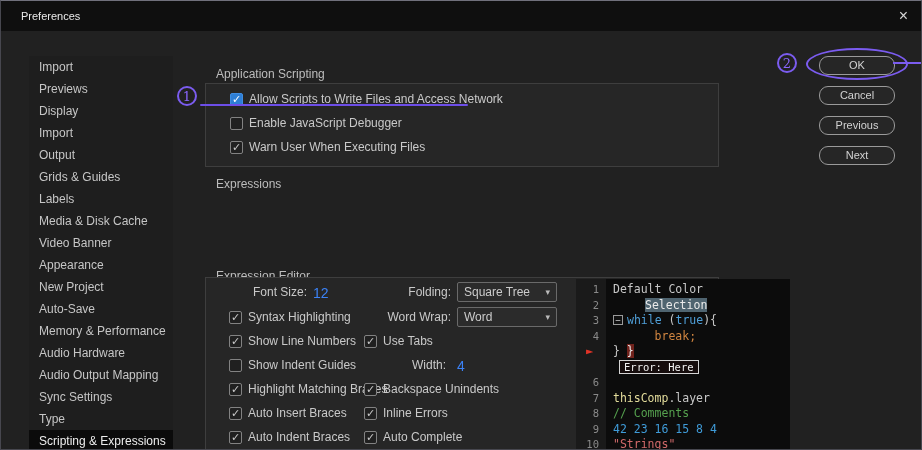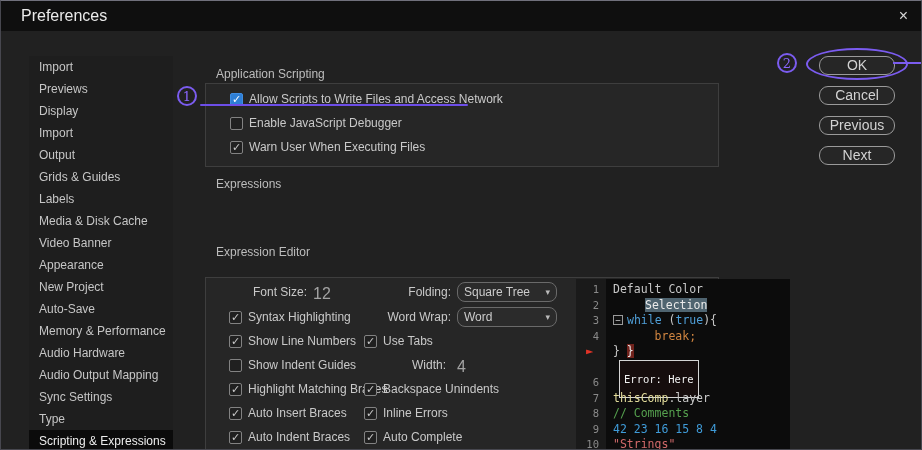--- a/index.html
+++ b/index.html
@@ -4,21 +4,21 @@
 <style>
   * { margin:0; padding:0; box-sizing:border-box; }
   html,body { background:#2d2d2d; }
   body { font-family:"Liberation Sans", sans-serif; }
 
   .window { position:relative; width:922px; height:450px; background:#212121;
             overflow:hidden; border:1px solid #47474f; border-top:1px solid #70707c; }
 
   
   .titlebar { position:absolute; left:0; top:0; width:100%; height:30px; background:#0f0f0f; }
-  .titlebar .title { position:absolute; left:20px; top:0; line-height:30px; font-size:16px; color:#eaeaea;text-align:right; }
+  .titlebar .title { position:absolute; left:20px; top:0; line-height:30px; font-size:11px; color:#eaeaea;text-align:right; }
   .titlebar .close { position:absolute; right:13px; top:0; line-height:30px; font-size:16px; color:#d6d6d6; cursor:pointer; }
 
   
   .sidebar { position:absolute; left:28px; top:55px; width:144px; height:395px; background:#1e1e1e; overflow:hidden; }
   .side-item { height:22px; line-height:22px; padding-left:10px; font-size:12px; color:#c6c6c6; white-space:nowrap; cursor:pointer; }
   .side-item.selected { background:#0b0b0b; color:#ededed; }
 
   
   .section-title { position:absolute; left:215px; font-size:12px; color:#bdbdbd; }
   .panel { position:absolute; left:204px; width:514px; background:#262626; border:1px solid #3e3e3e; }
@@ -29,31 +29,31 @@
 
   .cb { width:13px; height:13px; border:1px solid #828282; border-radius:2px; background:#202020;
         display:inline-flex; align-items:center; justify-content:center; flex:0 0 13px; cursor:pointer; }
   .cb.checked::after { content:"✓"; font-size:11px; line-height:1; color:#c9c9c9; }
   .cb.accent { background:#2e7fd6; border-color:#3f8de2; }
   .cb.accent.checked::after { color:#ffffff; }
   .opt-label { margin-left:6px; font-size:12px; color:#c9c9c9; white-space:nowrap; }
 
   .label { position:absolute; font-size:12px; color:#c9c9c9; }
   .label.right { text-align:right; }
-  .value-blue { position:absolute; font-size:16px; color:#a3a3a3; cursor:ew-resize; }
-
-  .select { position:absolute; height:20px; background:#2b2b2b; border:1px solid #6a6a6a; border-radius:8px;
+  .value-blue { position:absolute; font-size:14px; color:#3b82f6; cursor:ew-resize; }
+
+  .select { position:absolute; height:20px; background:#2b2b2b; border:1px solid #6a6a6a; border-radius:2px;
             font-size:12px; color:#cccccc; display:flex; align-items:center; padding:0 6px; cursor:pointer; }
   .select .sel-val { flex:1; white-space:nowrap; }
   .select .caret { font-size:9px; color:#bbbbbb; margin-left:4px; }
 
   
   .buttons { position:absolute; left:818px; top:55px; width:76px; }
   .dlg-btn { display:block; width:76px; height:19px; margin-bottom:11px; background:#262626;
-             border:1px solid #9a9a9a; border-radius:9px; color:#d2d2d2; font-size:14px;
+             border:1px solid #9a9a9a; border-radius:9px; color:#d2d2d2; font-size:11px;
              font-family:inherit; cursor:pointer; line-height:15px; }
 
   
   .code-panel { position:absolute; left:575px; top:278px; width:214px; height:172px; background:#0c0c0c;
                 overflow:hidden; font-family:"DejaVu Sans Mono", monospace; }
   .gutter-bg { position:absolute; left:0; top:0; width:30px; height:100%; background:#1a1a1a; }
   #code-lines { position:absolute; left:0; top:3px; width:100%; }
   .code-row { display:flex; height:15.5px; line-height:15.5px; font-size:11.5px; }
   .gutter-cell { width:30px; flex:0 0 30px; text-align:right; padding-right:7px; color:#8a8a8a; font-size:10.5px; }
   .gutter-cell.arrow { color:#e23327; font-size:12px; text-align:center; padding-right:3px; }
@@ -64,21 +64,21 @@
   .tok-comment   { color:#55a04e; }
   .tok-number    { color:#3f9bd8; }
   .tok-string    { color:#d16a6a; }
   .tok-yellow    { color:#e3dc9b; }
   .tok-selection { background:#4f6470; color:#eaeaea;margin-left:32px; }
   .tok-error     { background:#70221c; color:#eaeaea; }
   .fold-box { display:inline-flex; width:10px; height:10px; border:1px solid #9a9a9a; color:#cfcfcf;
               font-size:9px; line-height:8px; align-items:center; justify-content:center;
               margin-right:4px; vertical-align:1px; background:#111; cursor:pointer; }
   .error-box { display:inline-block; border:1px solid #d5d5d5; background:#160d0d; color:#f2f2f2;
-               font-size:10.5px; line-height:12px; padding:12px 4px; margin-left:6px; }
+               font-size:10.5px; line-height:12px; padding:0 4px; margin-left:6px; }
 
   
   .badge { position:absolute; width:20px; height:20px; border:2px solid #7b5cf0; border-radius:50%;
            color:#8a66ff; font-size:13px; font-family:"DejaVu Serif", serif;
            display:flex; align-items:center; justify-content:center; z-index:6; pointer-events:none; }
   .ann-underline { position:absolute; left:199px; top:103px; width:268px; height:2px; background:#6d4ee8;
                    border-radius:1px; z-index:6; pointer-events:none; }
   .ann-ellipse { position:absolute; left:805px; top:47px; width:102px; height:32px; border:2px solid #7b5cf0;
                  border-radius:50%; z-index:6; pointer-events:none; }
   .ann-tail { position:absolute; left:892px; top:61px; width:30px; height:2px; background:#7b5cf0;
@@ -128,21 +128,21 @@
         </div>
         <div class="opt-row">
           <span class="cb checked"></span>
           <span class="opt-label">Warn User When Executing Files</span>
         </div>
       </div>
   </div>
 
   <div class="section-title" style="top:176px">Expressions</div>
 
-  <div class="section-title" style="top:244px">Expression Editor</div>
+  <div class="section-title" style="top:268px">Expression Editor</div>
   <div class="panel" style="top:276px;height:174px"></div>
 
   <div class="label right" style="left:234px;top:284px;width:72px">Font Size:</div>
   <div class="value-blue" style="left:312px;top:284px">12</div>
 
   <div id="ee-left-options" style="position:absolute;left:228px;top:304px">
       <div class="opt-row">
         <span class="cb checked"></span>
         <span class="opt-label">Syntax Highlighting</span>
       </div>

